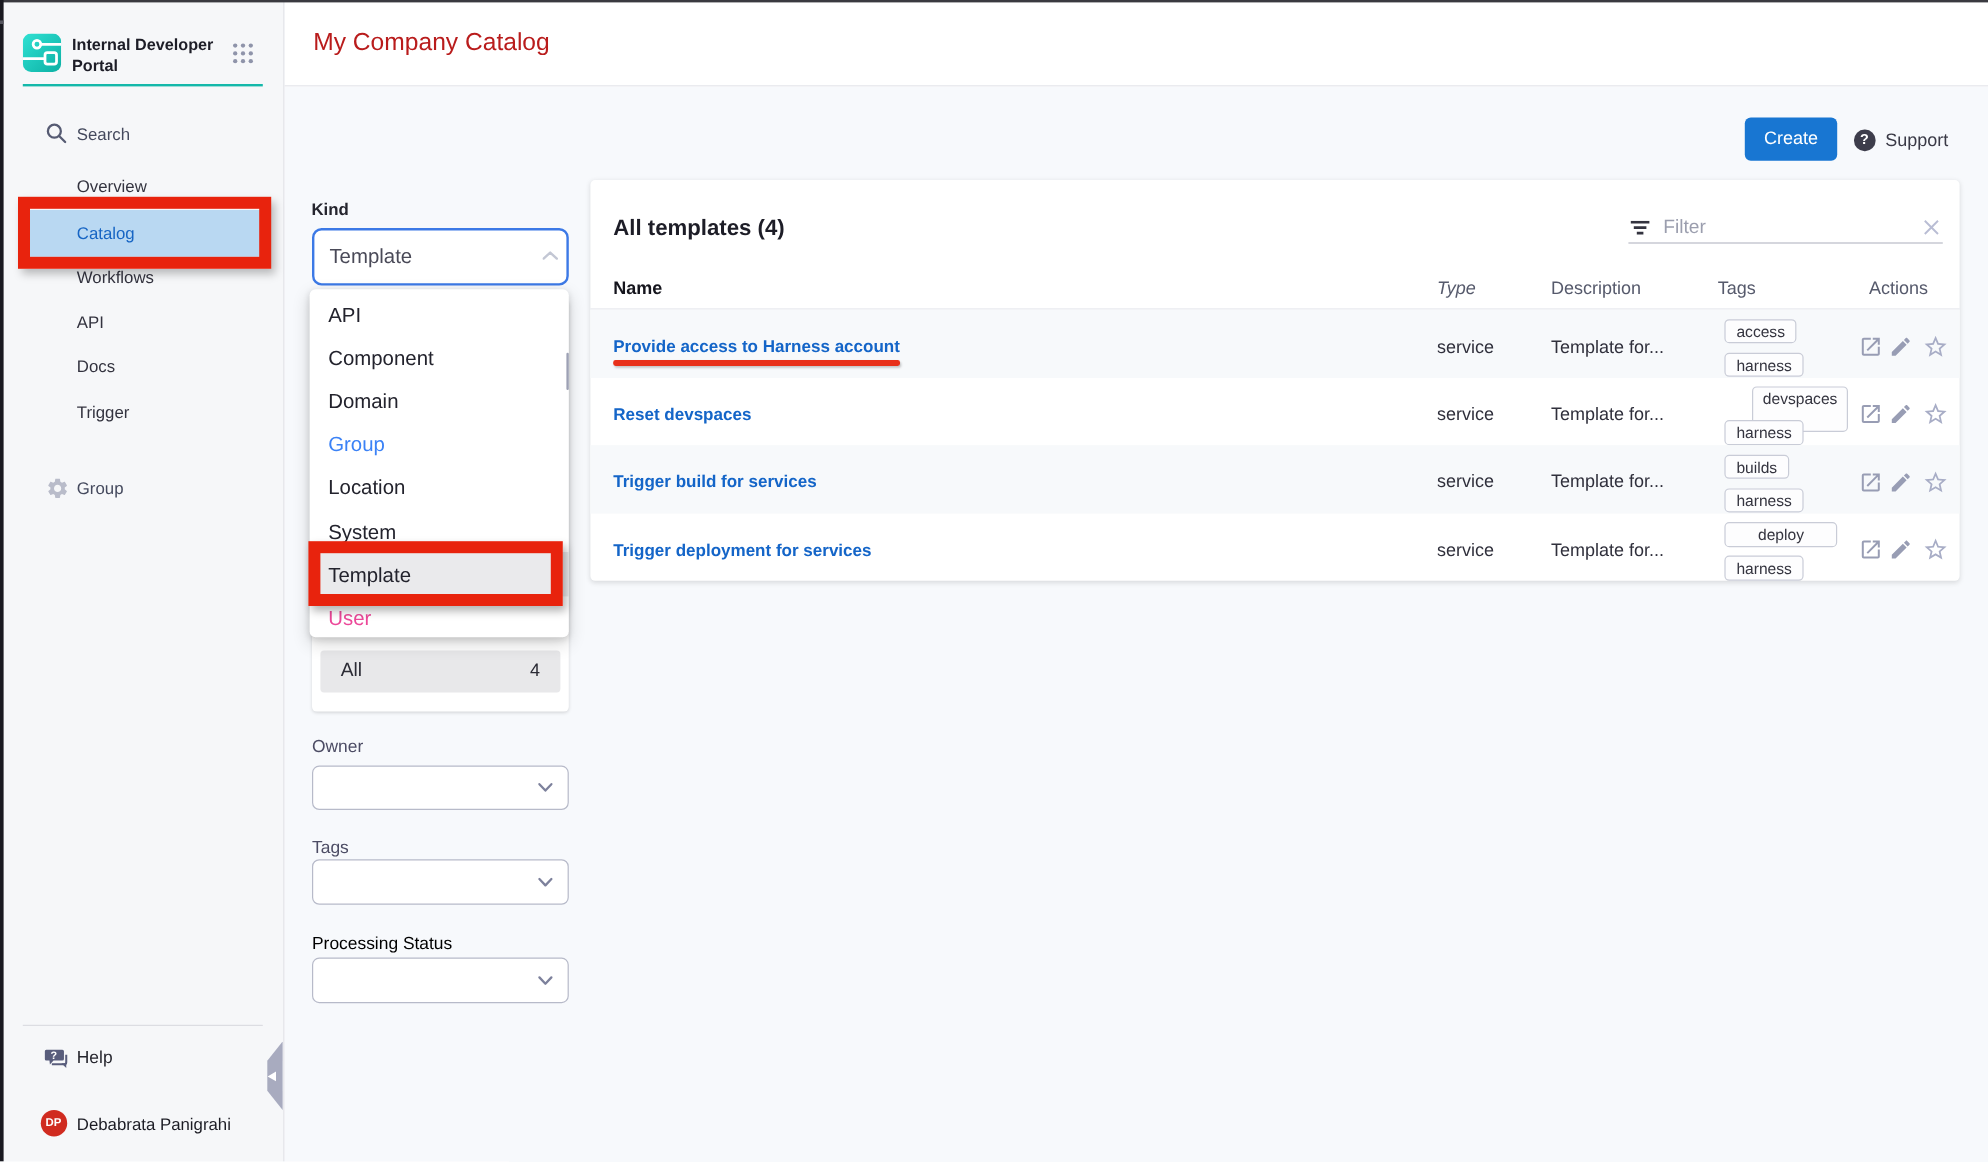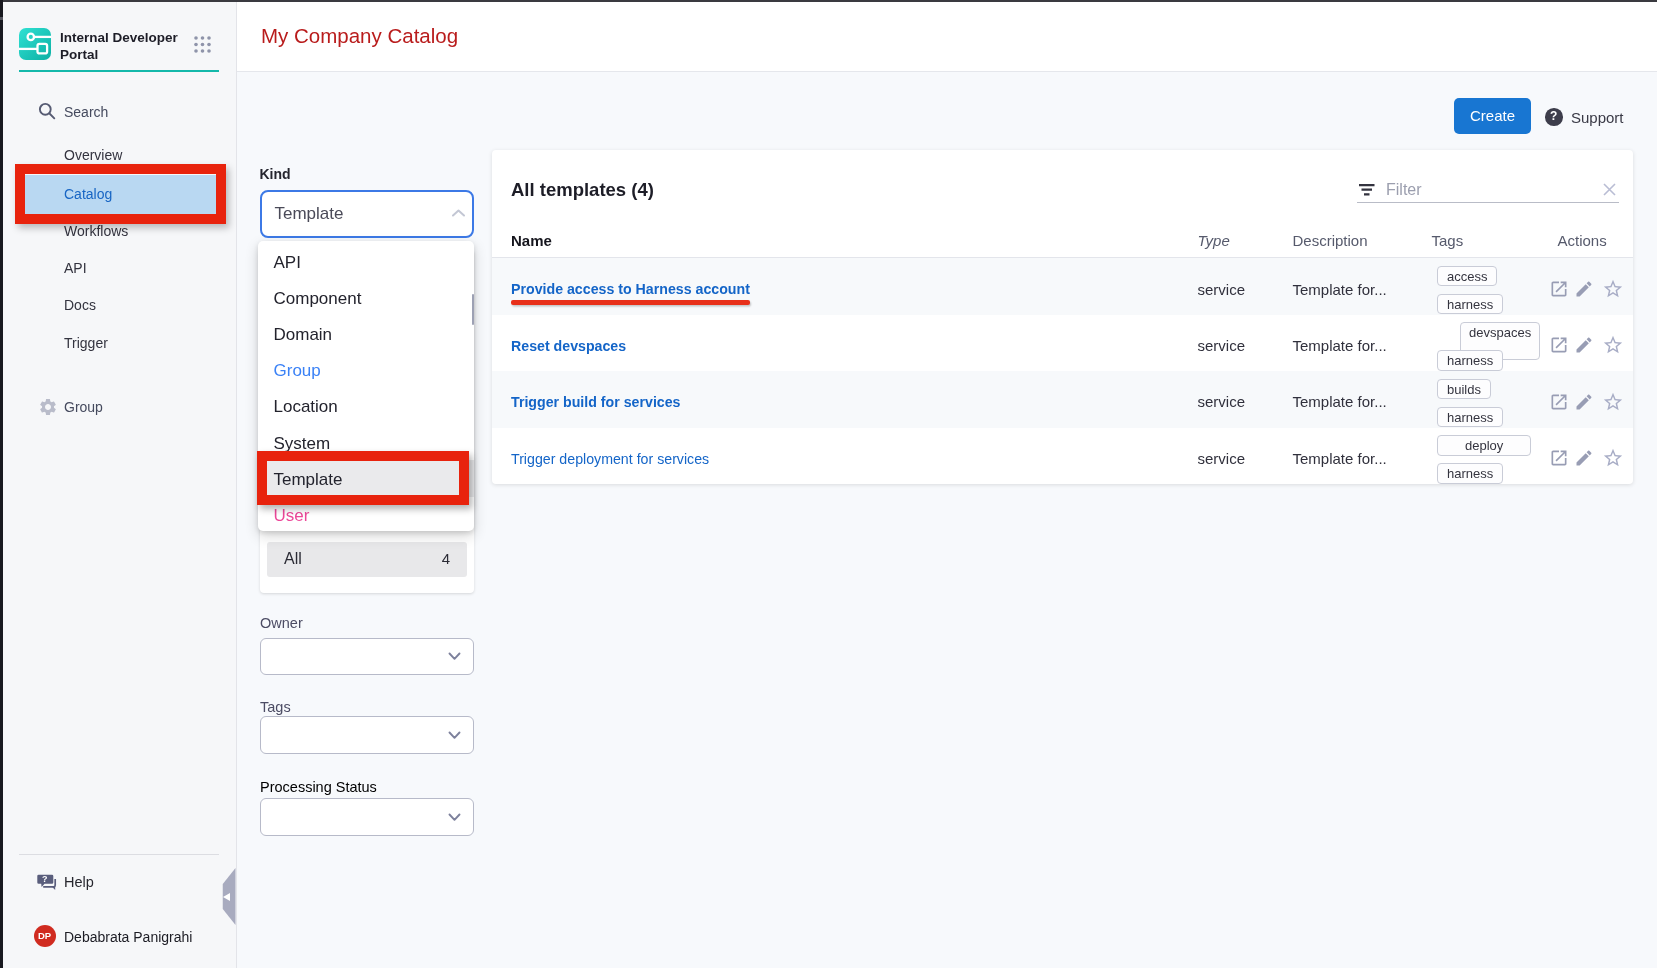--- a/index.html
+++ b/index.html
@@ -99,21 +99,21 @@
 <div class="a" style="left:1437px; top:406.6px; height:20.5px; padding:0 9px; background:#fdfdfe; border:1px solid #c9ccd7; border-radius:4px; font-size:13px; color:#34343f; line-height:19px;">harness</div>
 <svg class="a" style="left:1548.5px; top:391.70000000000005px;" width="20" height="20" viewBox="0 0 24 24">
     <path fill="#989db4" d="M19 19H5V5h7V3H5c-1.11 0-2 .9-2 2v14c0 1.1.89 2 2 2h14c1.1 0 2-.9 2-2v-7h-2v7zM14 3v2h3.59l-9.83 9.83 1.41 1.41L19 6.41V10h2V3h-7z"></path>
   </svg>
 <svg class="a" style="left:1573.5px; top:391.70000000000005px;" width="20" height="20" viewBox="0 0 24 24">
     <path fill="#989db4" d="M3 17.25V21h3.75L17.81 9.94l-3.75-3.75L3 17.25zM20.71 7.04c.39-.39.39-1.02 0-1.41l-2.34-2.34c-.39-.39-1.02-.39-1.41 0l-1.83 1.83 3.75 3.75 1.83-1.83z"></path>
   </svg>
 <svg class="a" style="left:1602px; top:390.50000000000006px;" width="22" height="22" viewBox="0 0 24 24">
     <path fill="#a8adc6" d="M22 9.24l-7.19-.62L12 2 9.19 8.63 2 9.24l5.46 4.73L5.82 21 12 17.27 18.18 21l-1.63-7.03L22 9.24zM12 15.4l-3.76 2.27 1-4.28-3.32-2.88 4.38-.38L12 6.1l1.71 4.04 4.38.38-3.32 2.88 1 4.28L12 15.4z"></path>
   </svg>
-<div class="a" style="left:511px; top:450.55px; font-size:14.2px; font-weight:normal; color:#1465c8;">Trigger deployment for services</div>
+<div class="a" style="left:511px; top:450.55px; font-size:14.2px; font-weight:bold; color:#1465c8;">Trigger deployment for services</div>
 <div class="a" style="left:1197.5px; top:449.85px; font-size:15px; color:#30303c;">service</div>
 <div class="a" style="left:1292.5px; top:449.85px; font-size:15px; color:#30303c;">Template for...</div>
 <div class="a" style="left:1437px; top:435.05px; height:20.5px; padding:0 27px; background:#fdfdfe; border:1px solid #c9ccd7; border-radius:4px; font-size:13px; color:#34343f; line-height:19px;">deploy</div>
 <div class="a" style="left:1437px; top:463.05px; height:20.5px; padding:0 9px; background:#fdfdfe; border:1px solid #c9ccd7; border-radius:4px; font-size:13px; color:#34343f; line-height:19px;">harness</div>
 <svg class="a" style="left:1548.5px; top:448.15000000000003px;" width="20" height="20" viewBox="0 0 24 24">
     <path fill="#989db4" d="M19 19H5V5h7V3H5c-1.11 0-2 .9-2 2v14c0 1.1.89 2 2 2h14c1.1 0 2-.9 2-2v-7h-2v7zM14 3v2h3.59l-9.83 9.83 1.41 1.41L19 6.41V10h2V3h-7z"></path>
   </svg>
 <svg class="a" style="left:1573.5px; top:448.15000000000003px;" width="20" height="20" viewBox="0 0 24 24">
     <path fill="#989db4" d="M3 17.25V21h3.75L17.81 9.94l-3.75-3.75L3 17.25zM20.71 7.04c.39-.39.39-1.02 0-1.41l-2.34-2.34c-.39-.39-1.02-.39-1.41 0l-1.83 1.83 3.75 3.75 1.83-1.83z"></path>
   </svg>

